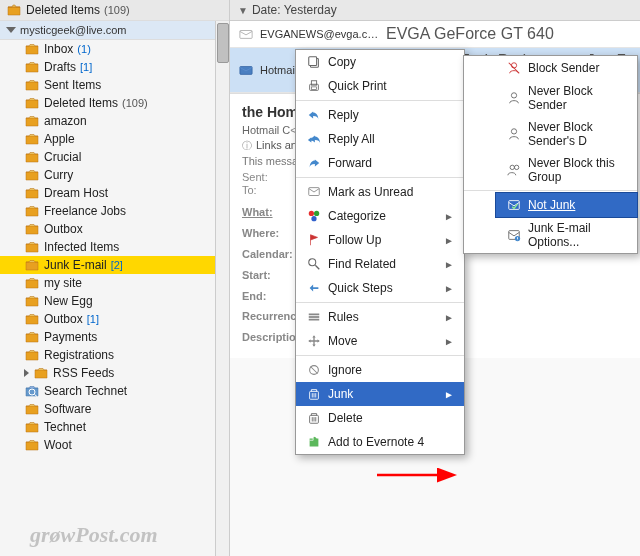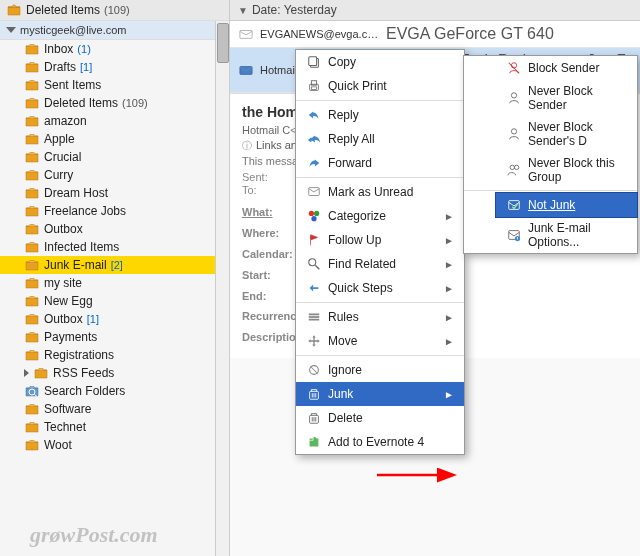--- a/index.html
+++ b/index.html
@@ -518,21 +518,21 @@
 
       <div class="sidebar-item indent1">
         <span class="folder-icon">
           <svg viewBox="0 0 14 12" width="14" height="12">
               <path d="M1 3 L1 11 L13 11 L13 3 Z" fill="#6699cc" stroke="#4477aa" stroke-width="0.5"></path>
               <path d="M1 3 L4 3 L5 1.5 L9 1.5 L10 3 L13 3" fill="#88aadd" stroke="#4477aa" stroke-width="0.5"></path>
               <circle cx="7" cy="7" r="3" fill="none" stroke="white" stroke-width="1"></circle>
               <line x1="9.5" y1="9.5" x2="12" y2="11.5" stroke="white" stroke-width="1"></line>
             </svg>
         </span>
-        <span class="item-label">Search Folders</span>
+        <span class="item-label">Search Technet</span>
       </div>
 
       <div class="sidebar-item indent1">
         <span class="folder-icon">
           <svg viewBox="0 0 14 12" width="14" height="12">
               <path d="M1 3 L1 11 L13 11 L13 3 Z" fill="#e8a020" stroke="#b87010" stroke-width="0.5"></path>
               <path d="M1 3 L4 3 L5 1.5 L9 1.5 L10 3 L13 3" fill="#e8c060" stroke="#b87010" stroke-width="0.5"></path>
             </svg>
         </span>
         <span class="item-label">Software</span>

